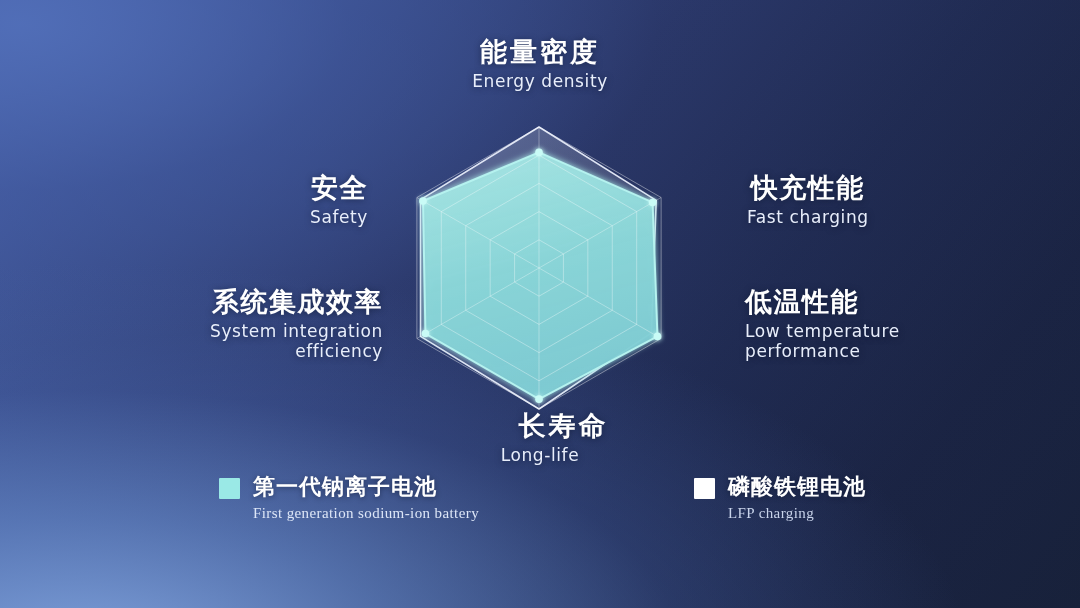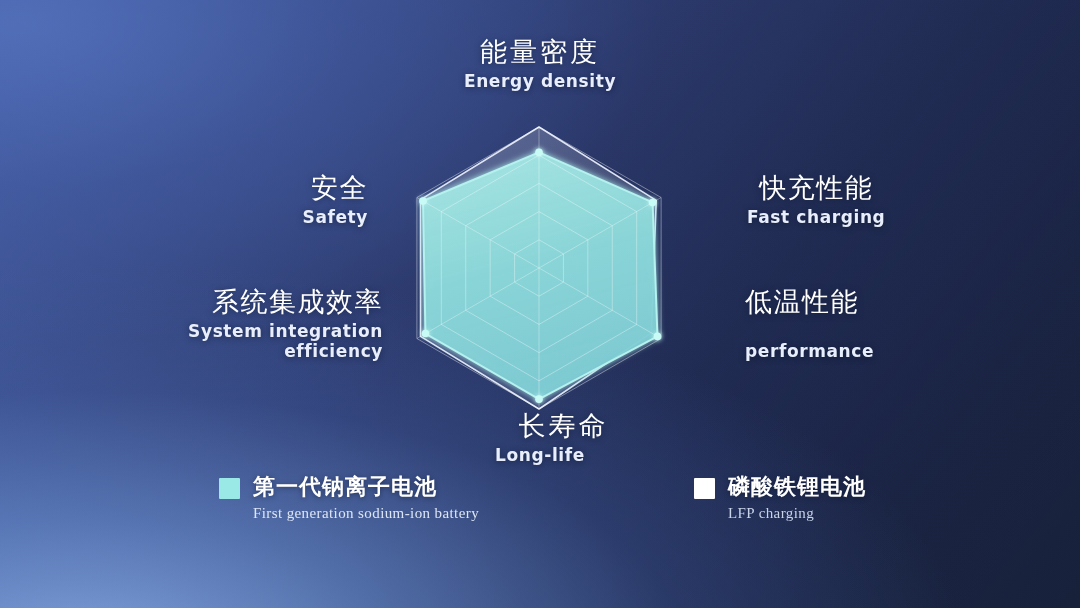--- a/index.html
+++ b/index.html
@@ -23,28 +23,28 @@
   
   .axis-label {
     position: absolute;
     color: #ffffff;
     text-shadow: 0 1px 6px rgba(10,18,40,0.55);
     line-height: 1.18;
   }
   .axis-label .cn {
     display: block;
     font-size: 27px;
-    font-weight: 400;
+    font-weight: 700;
     letter-spacing: 1.5px;
     color: #ffffff;
   }
   .axis-label .en {
     display: block;
     font-size: 17px;
-    font-weight: 700;
+    font-weight: 400;
     letter-spacing: 0.6px;
     color: #e8eefb;
     margin-top: 3px;
   }
 
   #lbl-energy   { left: 0; right: 0; top: 36px; text-align: center; }
   #lbl-energy .cn { letter-spacing: 3px; }
 
   #lbl-fast     { left: 747px; top: 172px; text-align: center; }
   #lbl-lowtemp  { left: 716px; top: 286px; text-align: left; margin-left: 29px; }
@@ -175,21 +175,21 @@
   </div>
 
   <div class="axis-label" id="lbl-fast">
     <span class="cn">快充性能</span>
     <span class="en">Fast charging</span>
   </div>
 
   <div class="axis-label" id="lbl-lowtemp">
     <span class="cn">低温性能</span>
     <span class="en">
-      <br>
+      <span>Low temperature</span><br>
       <span>performance</span>
     </span>
   </div>
 
   <div class="axis-label" id="lbl-longlife">
     <span class="cn">长寿命</span>
     <span class="en">Long-life</span>
   </div>
 
   <div class="axis-label" id="lbl-sys">

